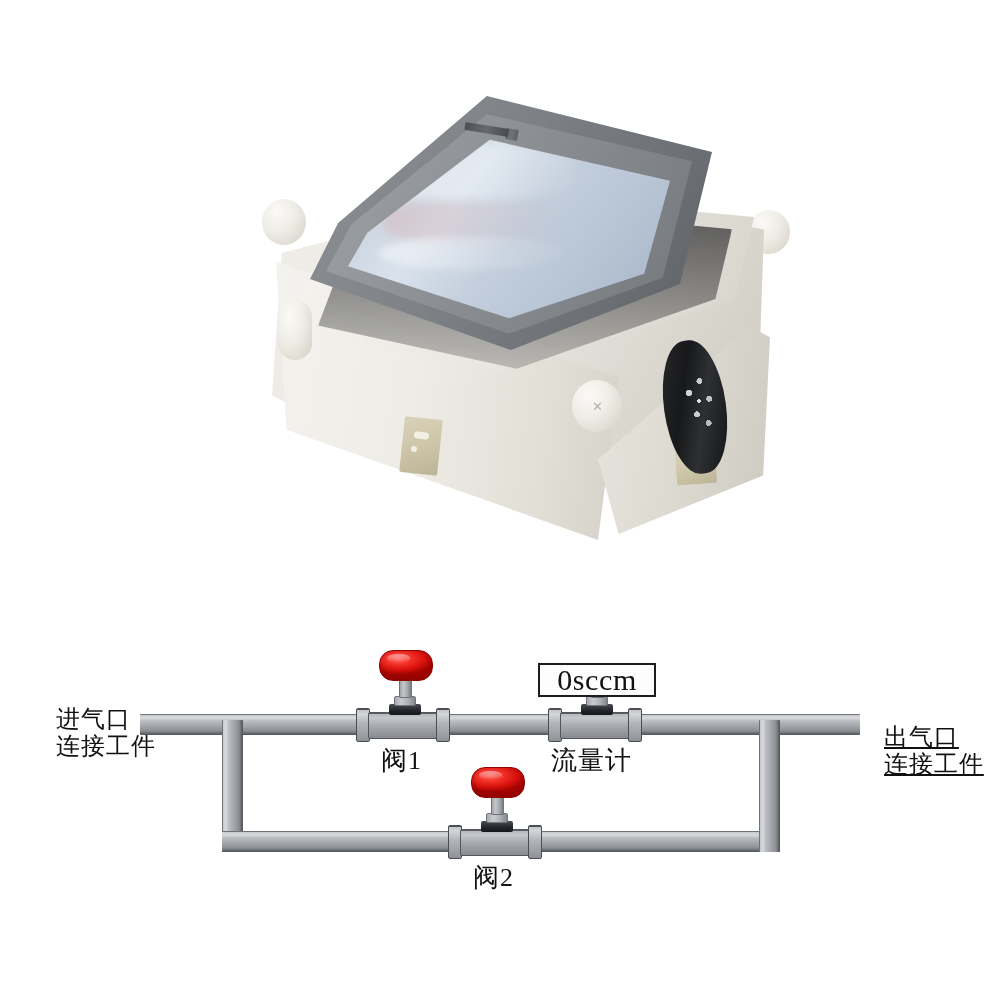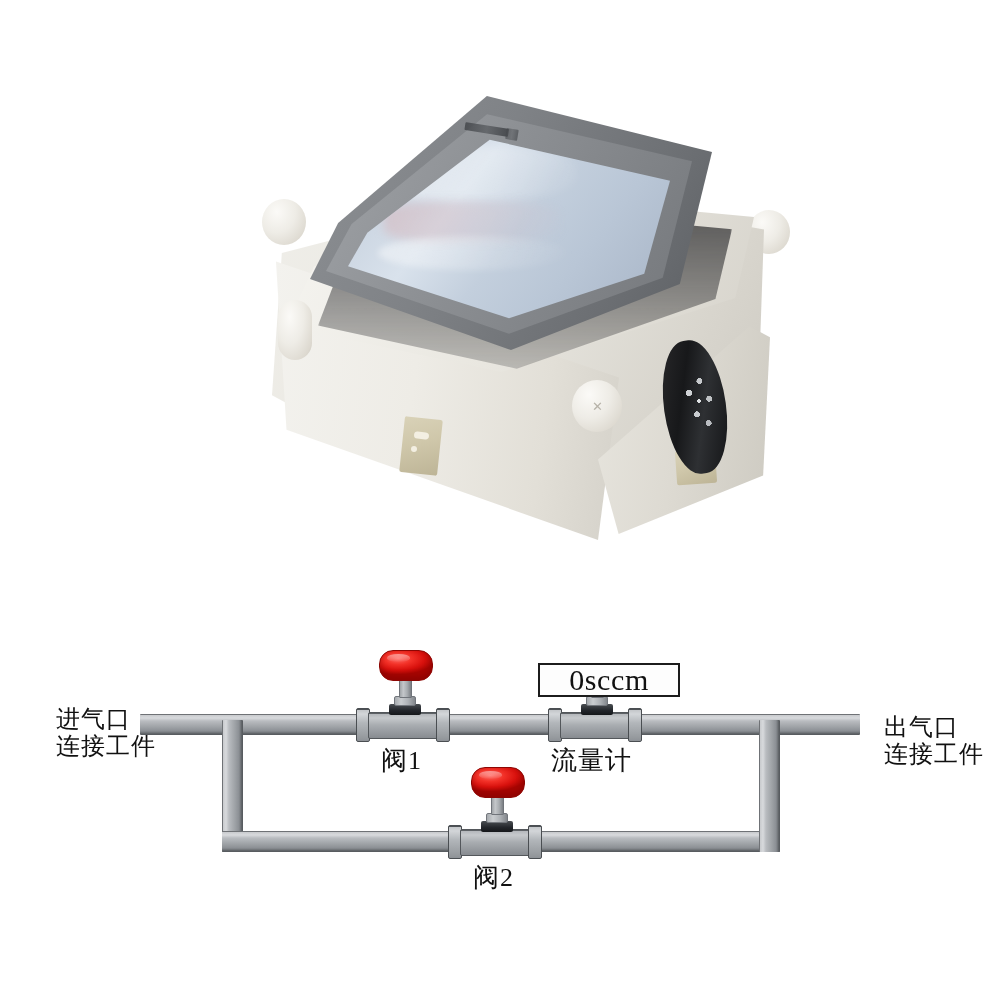--- a/index.html
+++ b/index.html
@@ -347,36 +347,36 @@
     <div class="stem" style="left:399px; top:78px; width:13px; height:20px;"></div>
     <div class="handle" style="left:379px; top:50px; width:54px; height:31px;"></div>
     <div class="diag-label comp-label" style="left:381px; top:146px;">阀1</div>
 
     <div class="flange" style="left:548px; top:108px; width:14px; height:34px;"></div>
     <div class="body-h" style="left:560px; top:112px; width:72px; height:27px;"></div>
     <div class="flange" style="left:628px; top:108px; width:14px; height:34px;"></div>
     <div class="collar" style="left:581px; top:104px; width:32px; height:11px;"></div>
     <div class="stem-cap" style="left:586px; top:96px; width:22px; height:10px;"></div>
     <div class="stem" style="left:591px; top:76px; width:13px; height:22px;"></div>
-    <div class="readout" style="left:538px; top:63px; width:142px; height:34px;">0sccm</div>
+    <div class="readout" style="left:538px; top:63px; width:118px; height:34px;">0sccm</div>
     <div class="diag-label comp-label" style="left:551px; top:146px;">流量计</div>
 
     <div class="flange" style="left:448px; top:225px; width:14px; height:34px;"></div>
     <div class="body-h" style="left:460px; top:229px; width:72px; height:27px;"></div>
     <div class="flange" style="left:528px; top:225px; width:14px; height:34px;"></div>
     <div class="collar" style="left:481px; top:221px; width:32px; height:11px;"></div>
     <div class="stem-cap" style="left:486px; top:213px; width:22px; height:10px;"></div>
     <div class="stem" style="left:491px; top:195px; width:13px; height:20px;"></div>
     <div class="handle" style="left:471px; top:167px; width:54px; height:31px;"></div>
     <div class="diag-label comp-label" style="left:473px; top:263px;">阀2</div>
 
     <div class="diag-label port-label" style="left:56px; top:106px;">
       <div>进气口</div>
       <div>连接工件</div>
     </div>
 
-    <div class="diag-label port-label right" style="left:884px; top:114px;">
+    <div class="diag-label port-label right" style="left:884px; top:124px;text-decoration:underline;">
       <div>出气口</div>
       <div>连接工件</div>
     </div>
 
   </div>
 </div>
 
 </body></html>

